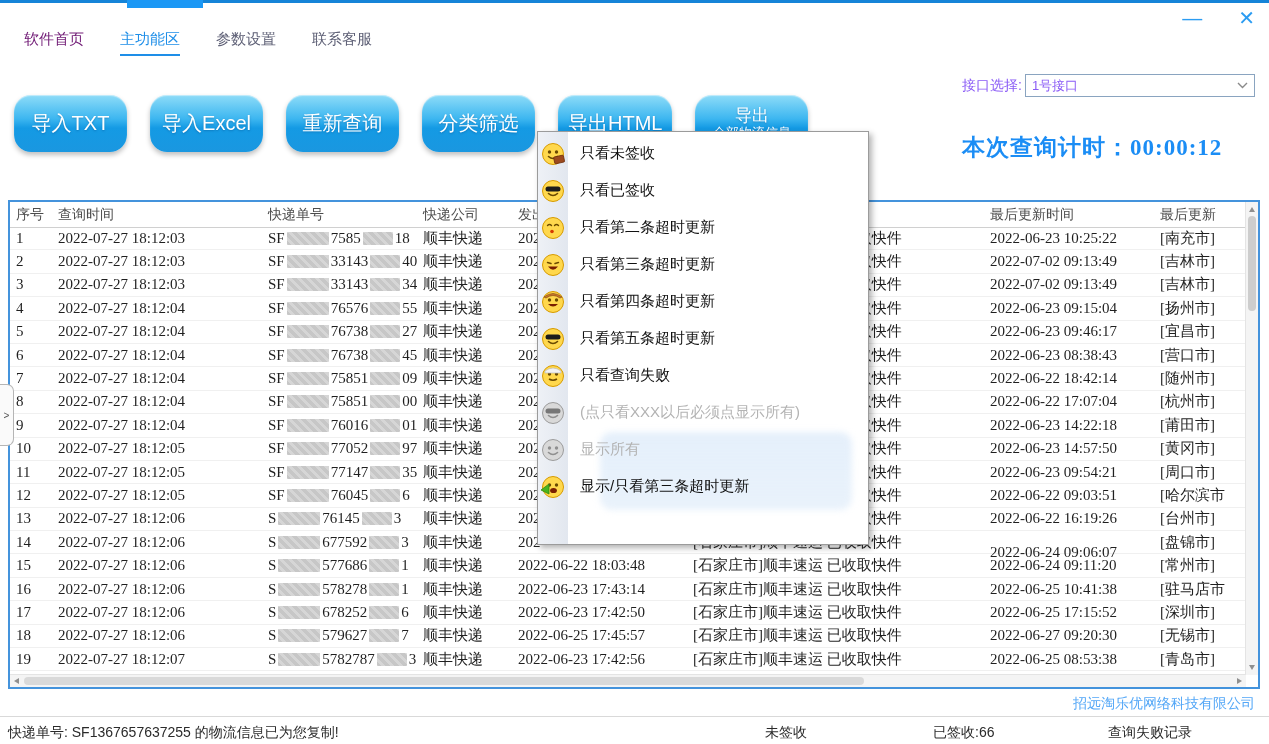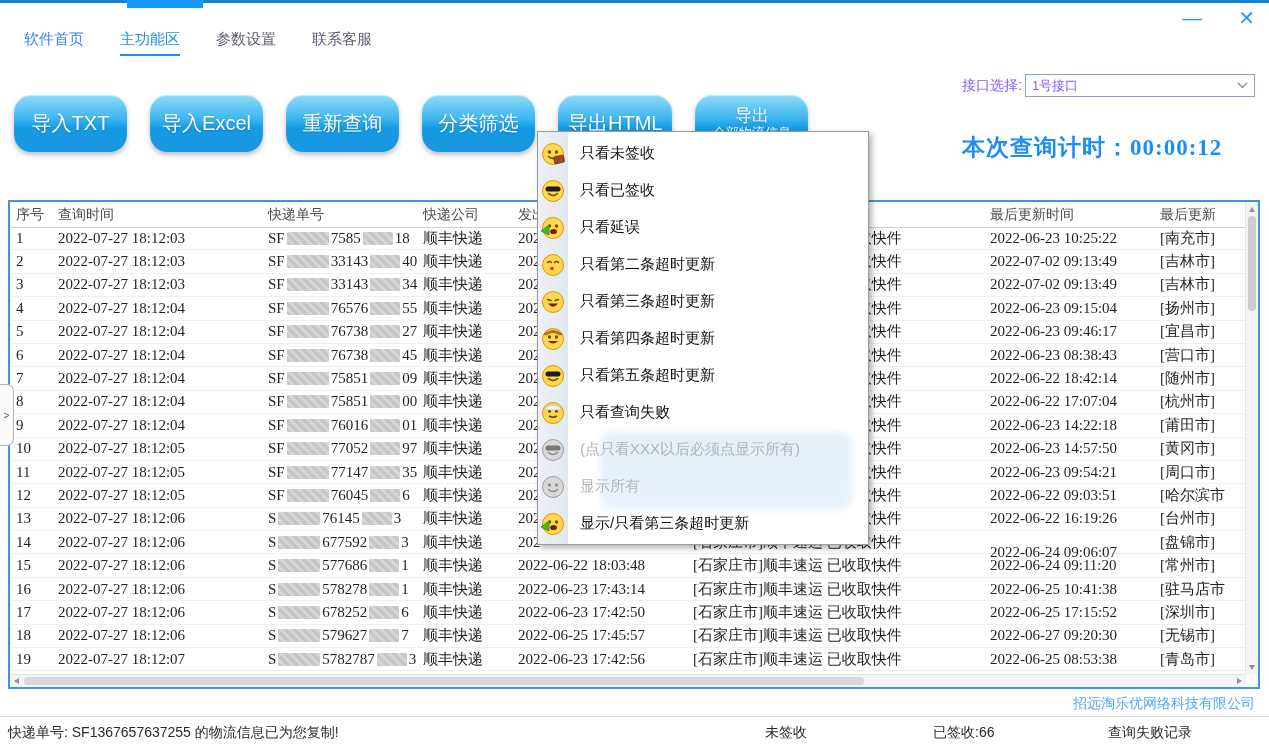--- a/index.html
+++ b/index.html
@@ -7,21 +7,21 @@
        font-family:"Liberation Sans",sans-serif;}
 
   .topline{position:absolute;top:0;left:0;width:100%;height:3px;background:#1584d8}
   .tab-indicator{position:absolute;top:0;left:127px;width:76px;height:8px;background:#1b98f5}
 
   .win-controls{position:absolute;top:8px;right:14px;display:flex;gap:36px;color:#2b9cf2;font-size:20px;line-height:1}
   .win-controls span{cursor:pointer}
 
   .nav{position:absolute;top:30px;left:24px;display:flex;gap:36px;font-size:15px}
   .nav-item{color:#5e6076;padding-bottom:5px;cursor:pointer;white-space:nowrap}
-  .nav-item:first-child{color:#3b82f6}
+  .nav-item:first-child{color:#701a75}
   .nav-item.active{color:#1e8ee8;border-bottom:2px solid #1e8ee8}
 
   .toolbar{position:absolute;top:95px;left:14px;display:flex;gap:23px}
   .btn{height:57px;min-width:113px;border-radius:17px;box-sizing:border-box;padding:0 10px;
        background:linear-gradient(180deg,#8edcf8 0%,#3cb6f0 42%,#149ae4 58%,#1a97e0 100%);
        box-shadow:0 3px 5px rgba(0,0,0,.25), inset 0 1px 1px rgba(255,255,255,.5);
        color:#fff;display:flex;flex-direction:column;align-items:center;justify-content:center;
        font-size:20px;cursor:pointer;text-shadow:0 1px 2px rgba(0,60,120,.35);white-space:nowrap}
   .btn .l1{font-size:17px;line-height:1.1}
   .btn .l2{font-size:13px;line-height:1.1}
@@ -381,30 +381,20 @@
       <span class="mi-icon"><svg width="26" height="26" viewBox="0 0 26 26">
           <circle cx="13" cy="13" r="10.5" fill="#ffd84d" stroke="#d79b00" stroke-width="1"></circle>
           <rect x="5.5" y="8.5" width="15" height="5" rx="2.5" fill="#1c1c1c"></rect>
           <path d="M8.5 15.5 Q13 19.5 17.5 15.5" stroke="#6b4a00" stroke-width="1.6" fill="none" stroke-linecap="round"></path>
         </svg></span>
       <span>只看已签收</span>
     </div>
     <div class="menu-item">
       <span class="mi-icon"><svg width="26" height="26" viewBox="0 0 26 26">
           <circle cx="13" cy="13" r="10.5" fill="#ffd84d" stroke="#d79b00" stroke-width="1"></circle>
-          <circle cx="9.5" cy="11" r="1.7" fill="#6b4a00"></circle>
-          <circle cx="16.5" cy="11" r="1.7" fill="#6b4a00"></circle>
-          <ellipse cx="13.5" cy="16.5" rx="3.4" ry="2.6" fill="#7a1f00"></ellipse>
-          <path d="M1 16 L9 10 L9 20 Z" fill="#49b41f" stroke="#2f8a10" stroke-width="0.8"></path>
-        </svg></span>
-      <span>只看延误</span>
-    </div>
-    <div class="menu-item">
-      <span class="mi-icon"><svg width="26" height="26" viewBox="0 0 26 26">
-          <circle cx="13" cy="13" r="10.5" fill="#ffd84d" stroke="#d79b00" stroke-width="1"></circle>
           <path d="M7.5 10.5 q2 -2 4 0 M14.5 10.5 q2 -2 4 0" stroke="#6b4a00" stroke-width="1.4" fill="none" stroke-linecap="round"></path>
           <circle cx="12" cy="16.5" r="1.8" fill="#d43a00"></circle>
         </svg></span>
       <span>只看第二条超时更新</span>
     </div>
     <div class="menu-item">
       <span class="mi-icon"><svg width="26" height="26" viewBox="0 0 26 26">
           <circle cx="13" cy="13" r="10.5" fill="#ffd84d" stroke="#d79b00" stroke-width="1"></circle>
           <path d="M7.5 10.5 l3.5 1 M18.5 10.5 l-3.5 1" stroke="#6b4a00" stroke-width="1.5" stroke-linecap="round"></path>
           <path d="M8 14.5 Q13 21 18 14.5 Z" fill="#7a1f00"></path>

